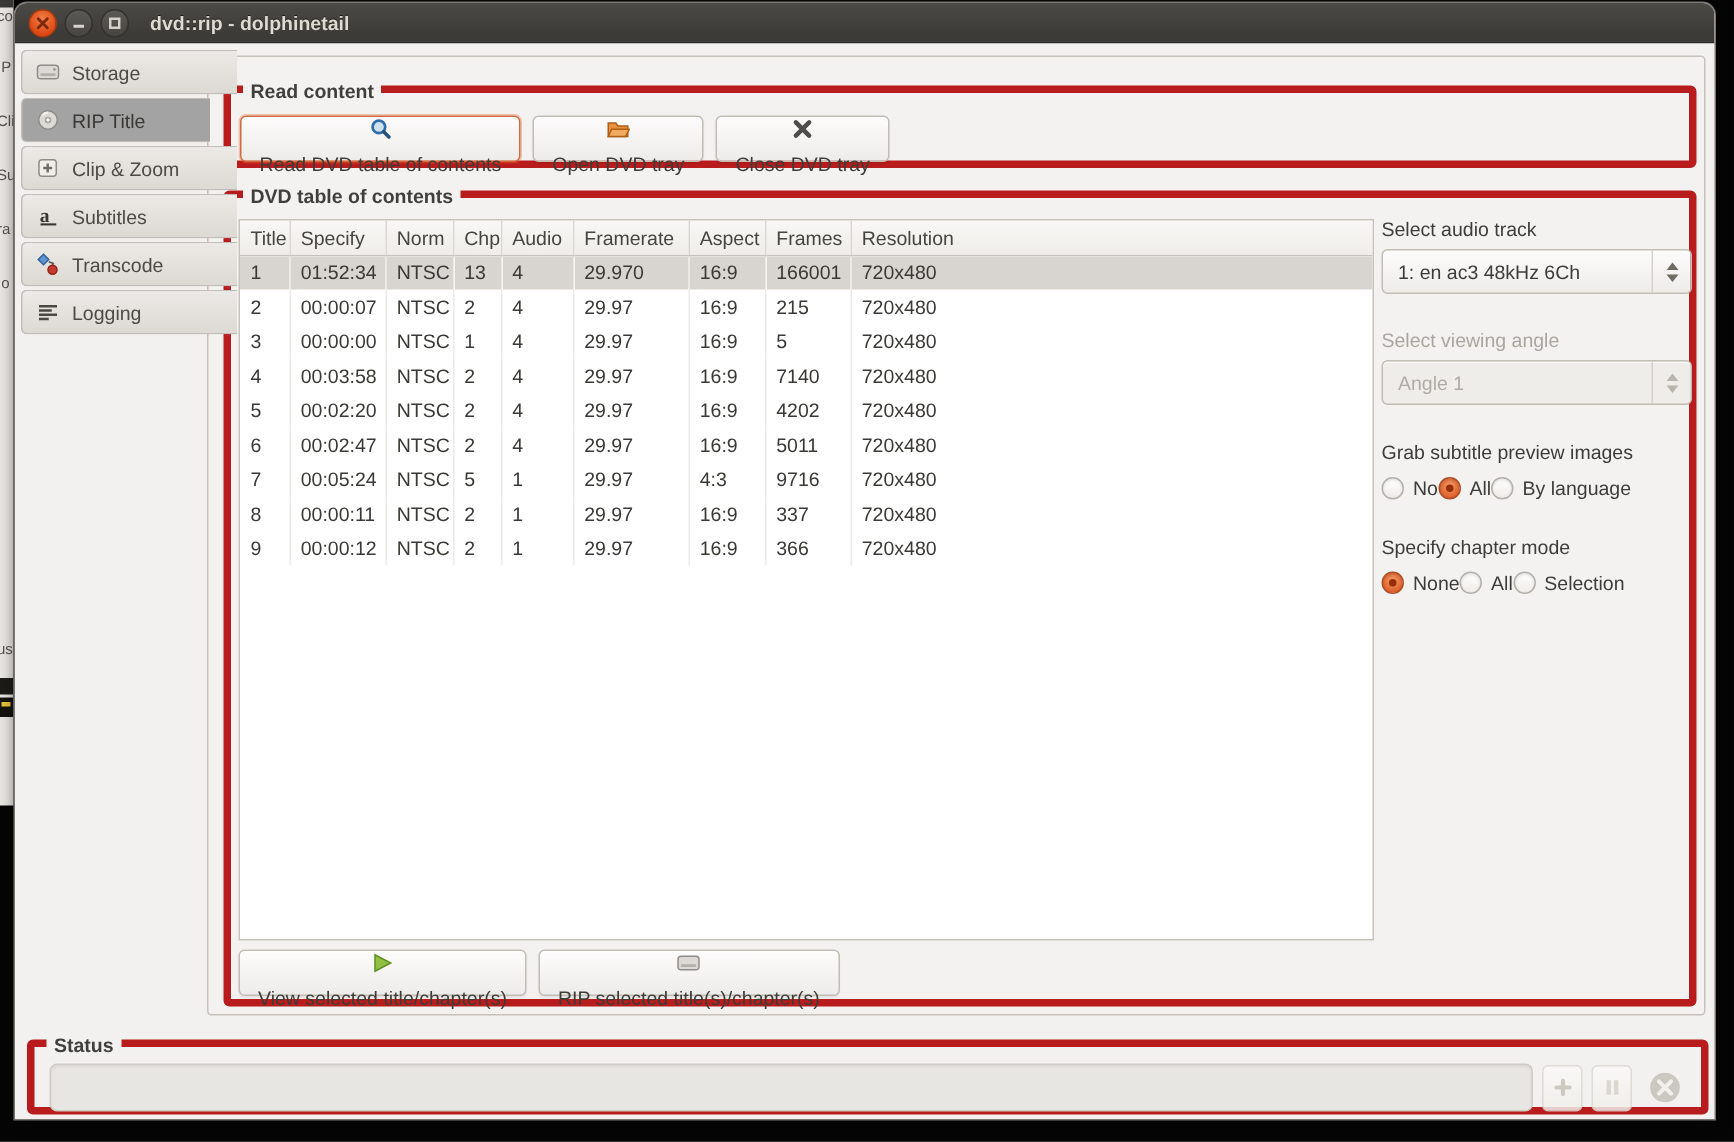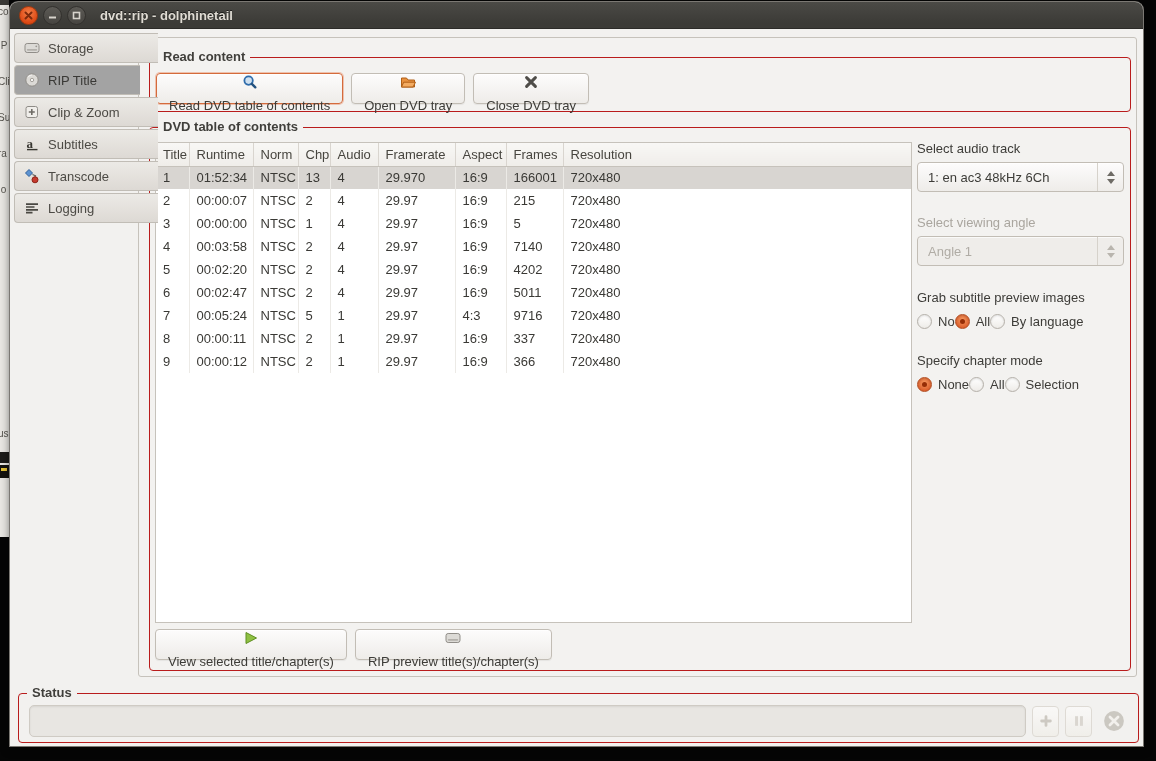--- a/index.html
+++ b/index.html
@@ -36,21 +36,21 @@
     padding-left:9px; font-size:13px; color:#4c4a45; cursor:pointer;
     background:linear-gradient(#eceae6,#ddd9d4); border:1px solid #c1bdb6; border-right:none;
     border-radius:4px 0 0 4px; width:144px; }
   .tab.active { background:#a3a3a3; width:126px; color:#3a3936; border-color:#c1bdb6; }
   .tab .icn { width:16px; height:16px; flex:none; }
 
   
   .panel { position:absolute; left:128px; top:35px; width:999px; height:640px;
     background:#f3f2f0; border:1px solid #c6c2bb; border-radius:3px; z-index:1; }
 
-  .group { position:absolute; border:1px solid #b91c1c; border-radius:4px; }
+  .group { position:absolute; border:5px solid #b91c1c; border-radius:4px; }
   .group-label { position:absolute; top:-9px; left:8px; padding:0 5px; background:#f3f2f0;
     font-size:13px; font-weight:bold; color:#403f3b; white-space:nowrap; }
 
   .rc-group { left:10px; right:5px; top:19px; height:55px; }
   .rc-buttons { position:absolute; left:6px; top:15px; display:flex; gap:8px; }
 
   .btn { height:31px; display:inline-flex; align-items:center; gap:8px; padding:0 12px;
     background:linear-gradient(#fdfcfc,#eeece9); border:1px solid #c2bdb5; border-radius:4px;
     font-size:13px; color:#3d3c38; cursor:pointer;
     box-shadow:inset 0 1px 0 rgba(255,255,255,.7), 0 1px 1px rgba(0,0,0,.06);flex-direction:column; }
@@ -232,21 +232,21 @@
       </div>
 
       <div class="group toc-group">
         <div class="group-label">DVD table of contents</div>
 
         <div class="table-wrap">
             <table>
               <thead>
                 <tr>
                   <th>Title</th>
-                  <th>Runtime</th>
+                  <th>Specify</th>
                   <th>Norm</th>
                   <th>Chp</th>
                   <th>Audio</th>
                   <th>Framerate</th>
                   <th>Aspect</th>
                   <th>Frames</th>
                   <th>Resolution</th>
                 </tr>
               </thead>
               <tbody>
@@ -358,21 +358,21 @@
             <svg class="icn" viewBox="0 0 16 16">
                 <path d="M3 2.5v11l10.5-5.5z" fill="#8fc043" stroke="#5f8f22"></path>
               </svg>
             <span>View selected title/chapter(s)</span>
           </button>
           <button class="btn">
             <svg class="icn" viewBox="0 0 16 16">
                 <rect x="1" y="3.5" width="14" height="9" rx="2.2" fill="#dcdad6" stroke="#908d88"></rect>
                 <rect x="2.8" y="8.9" width="10.4" height="1.8" rx=".9" fill="#b3b0ab"></rect>
               </svg>
-            <span>RIP preview title(s)/chapter(s)</span>
+            <span>RIP selected title(s)/chapter(s)</span>
           </button>
         </div>
 
         <div class="toc-right">
           <div class="opt-label">Select audio track</div>
           <div class="combo">
             <span class="val">1: en ac3 48kHz 6Ch</span>
             <span class="spin">
                 <i class="up"></i>
                 <i class="dn"></i>

